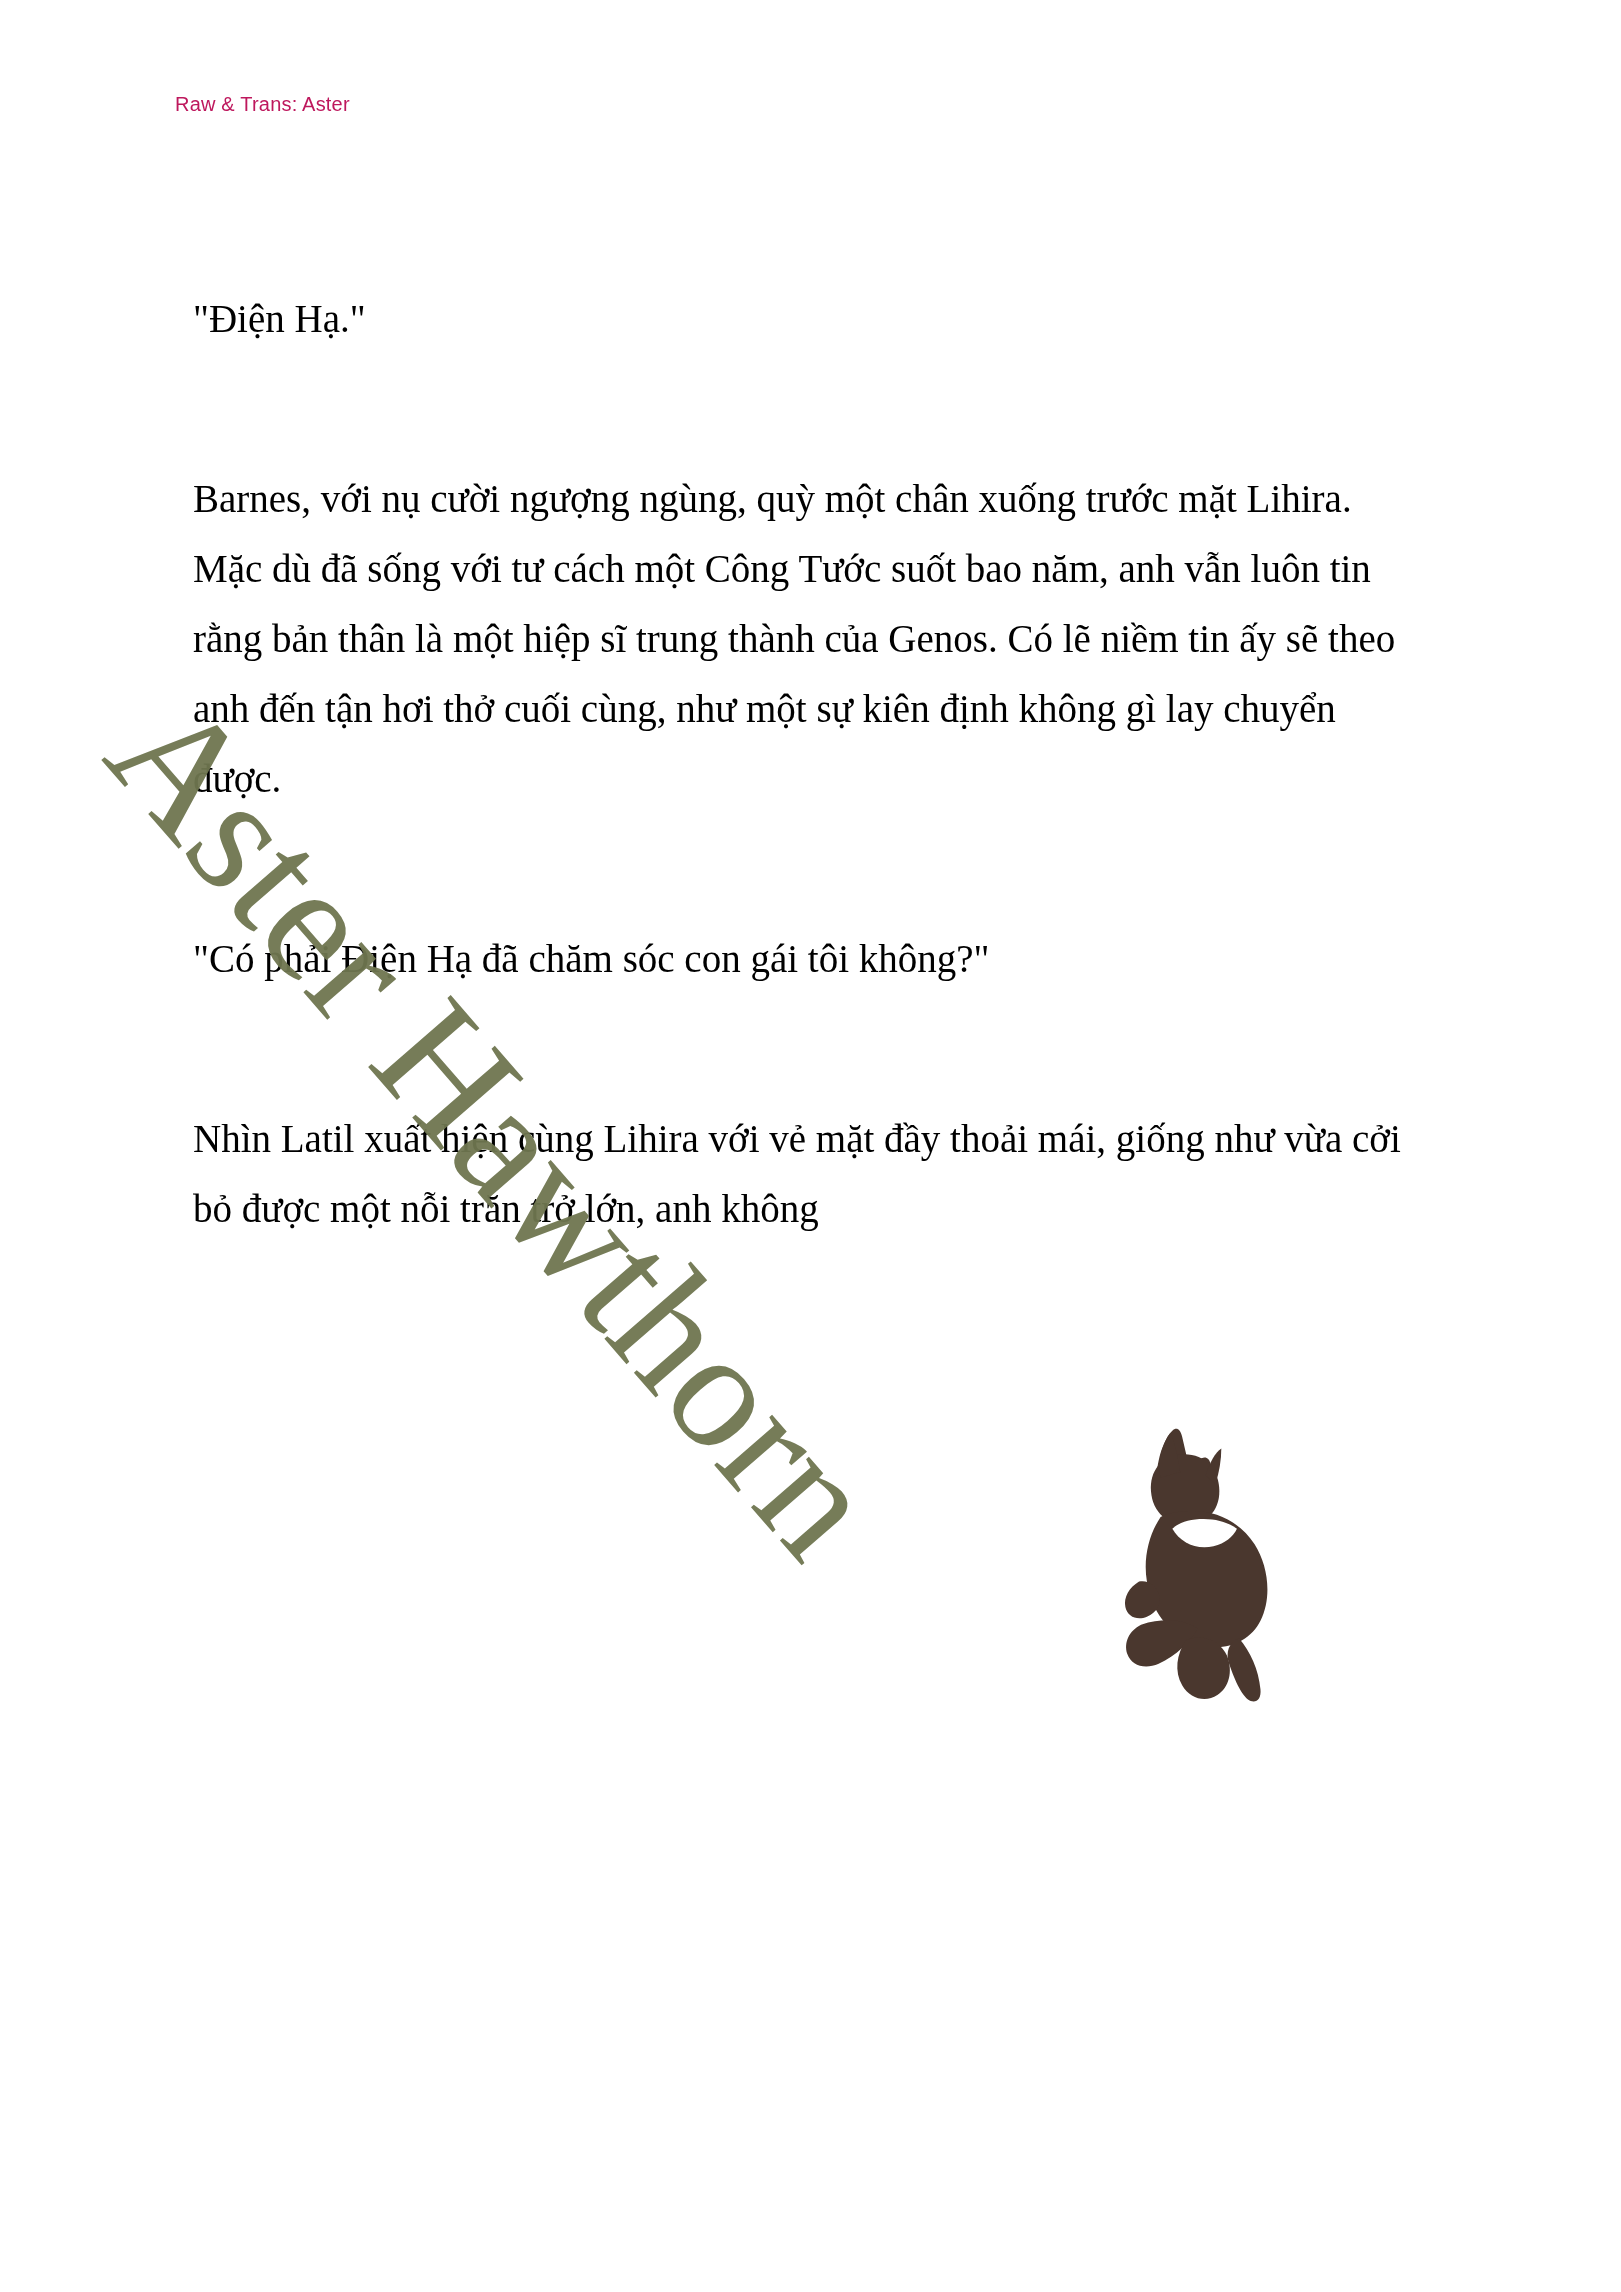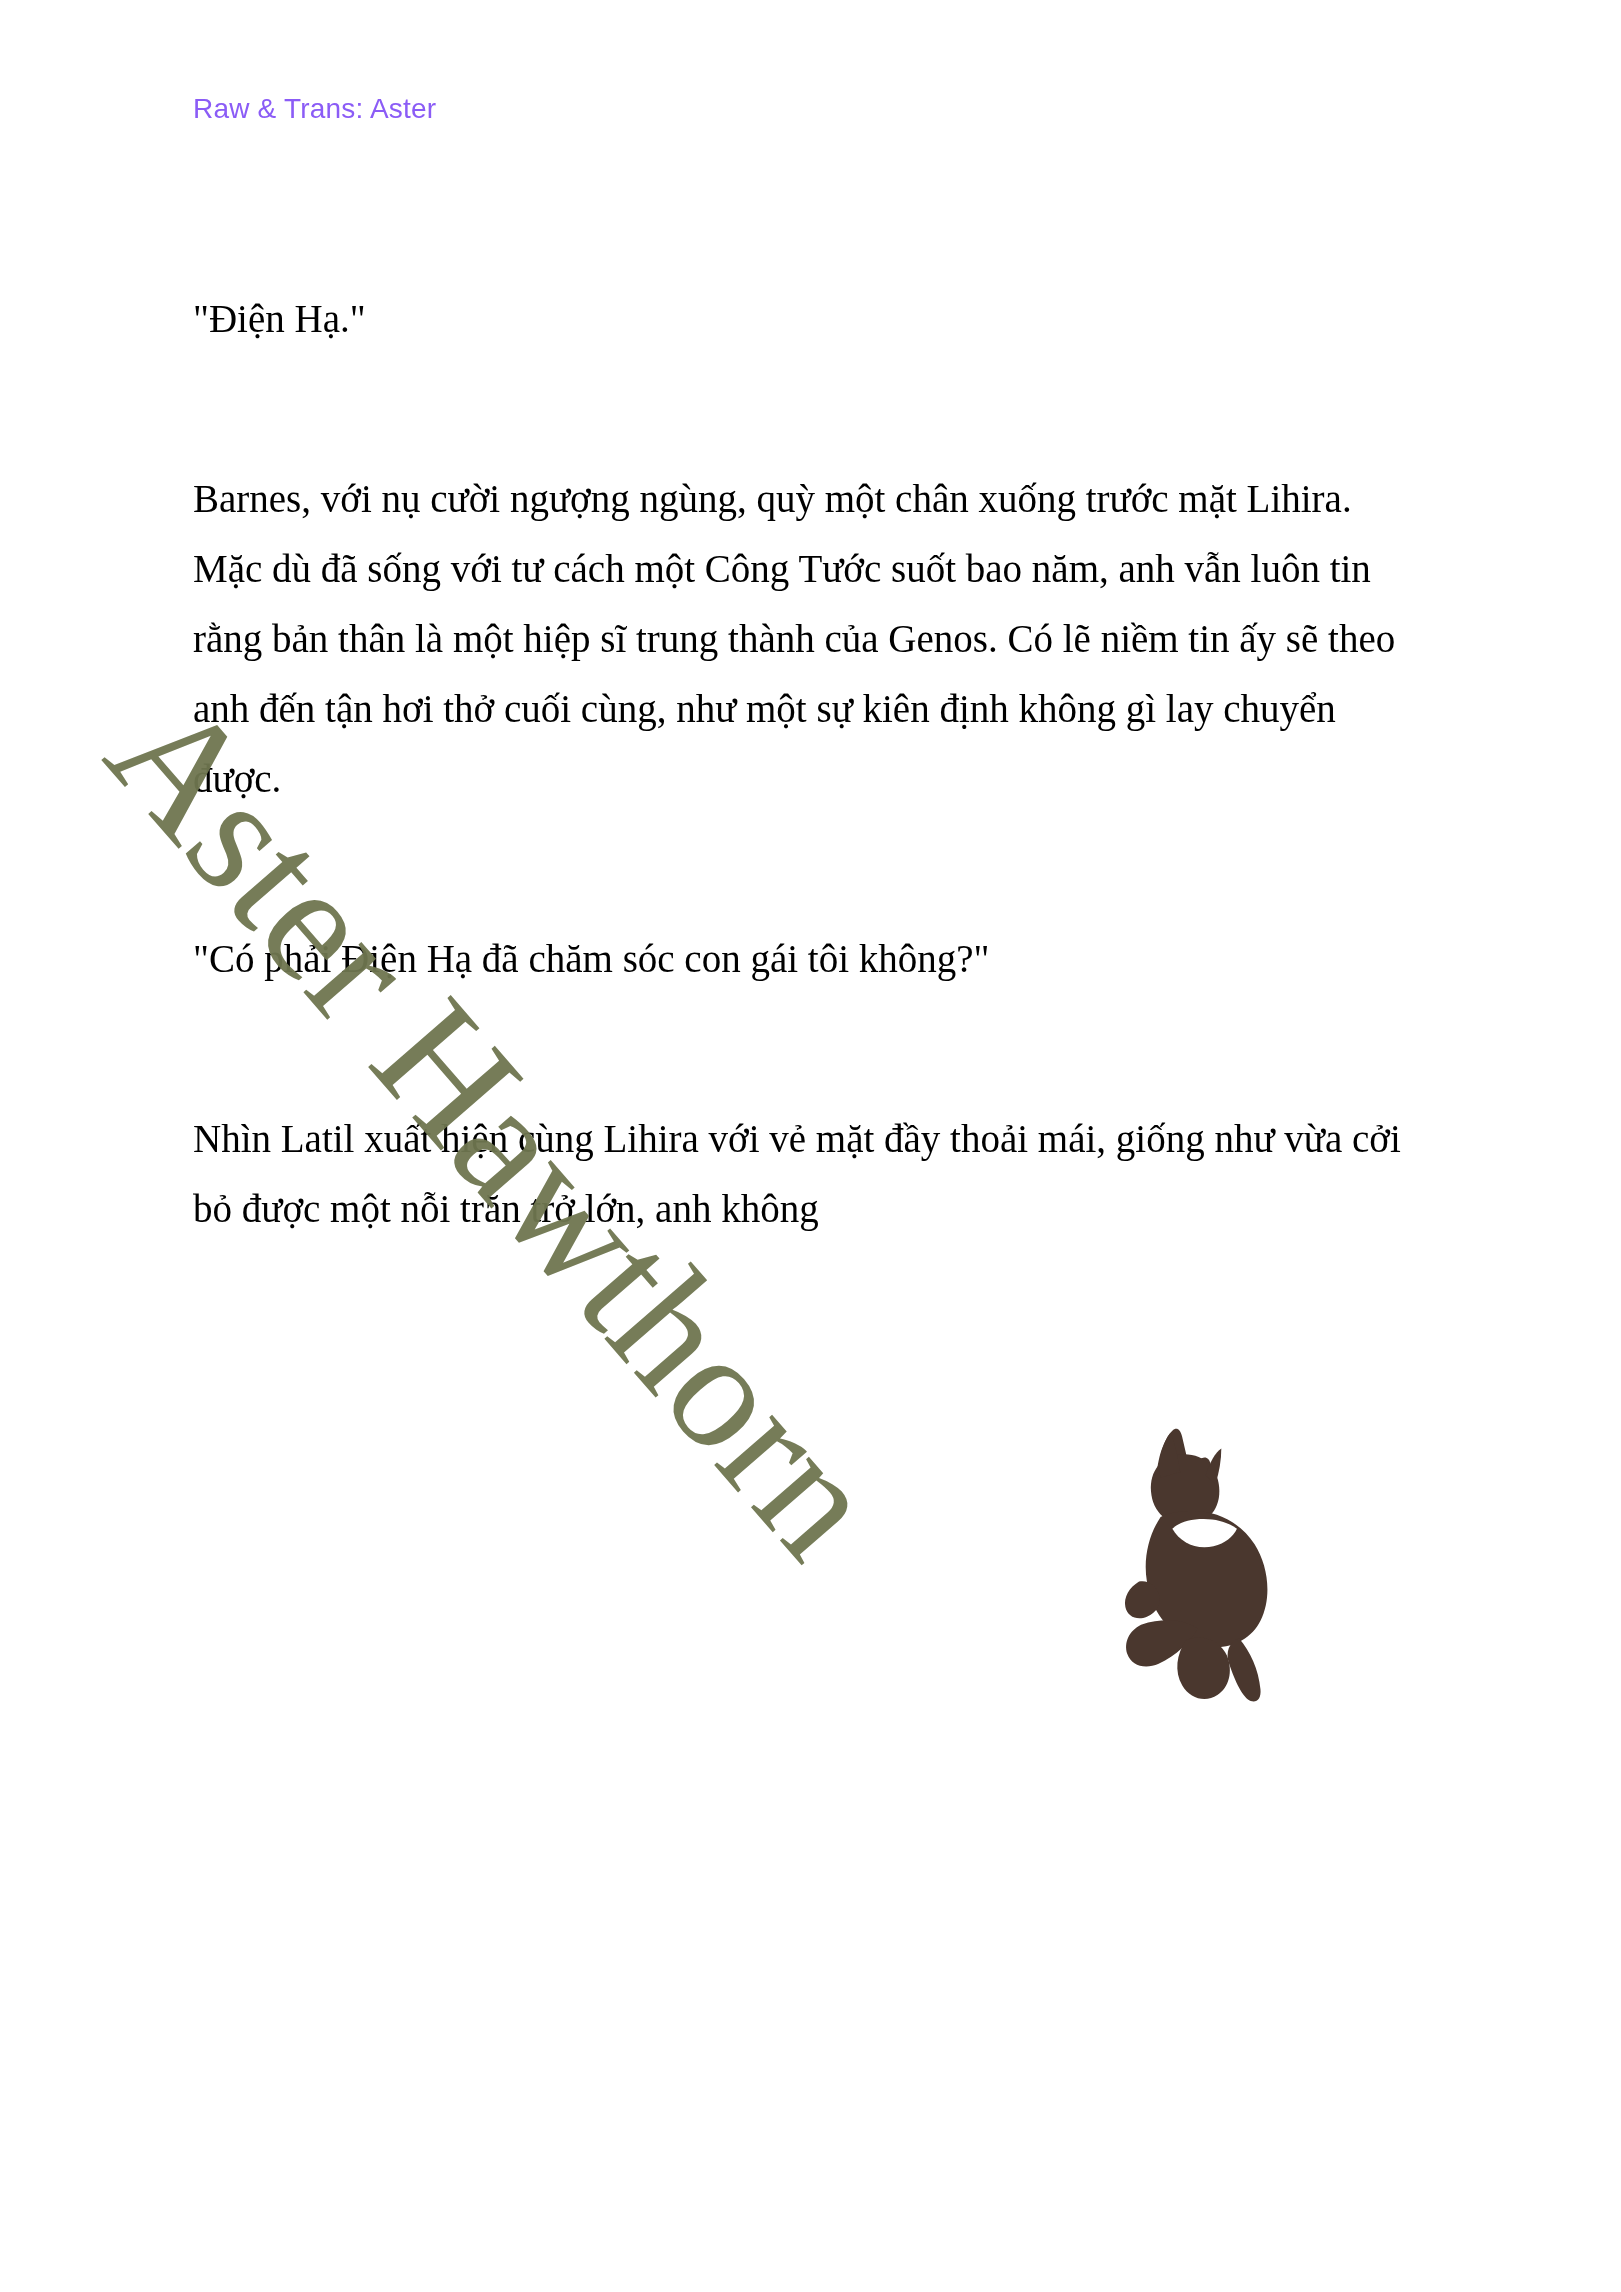--- a/index.html
+++ b/index.html
@@ -12,25 +12,25 @@
     width: 1621px;
     height: 2293px;
     background: #ffffff;
     overflow: hidden;
     font-family: "Liberation Serif", "DejaVu Serif", serif;
   }
 
   
   #header {
     position: absolute;
-    left: 193px;
+    left: 175px;
     top: 93px;
     font-family: "Liberation Sans", "DejaVu Sans", sans-serif;
-    font-size: 28px;
-    color: #8b5cf6;
+    font-size: 20px;
+    color: #be185d;
     letter-spacing: 0.2px;
     white-space: nowrap;
   }
 
   
   #watermark {
     position: absolute;
     left: 167px;
     top: 549px;
     width: 1078px;

